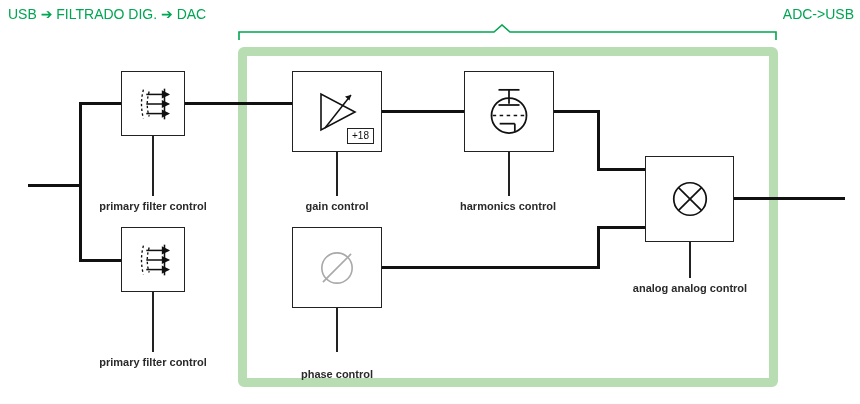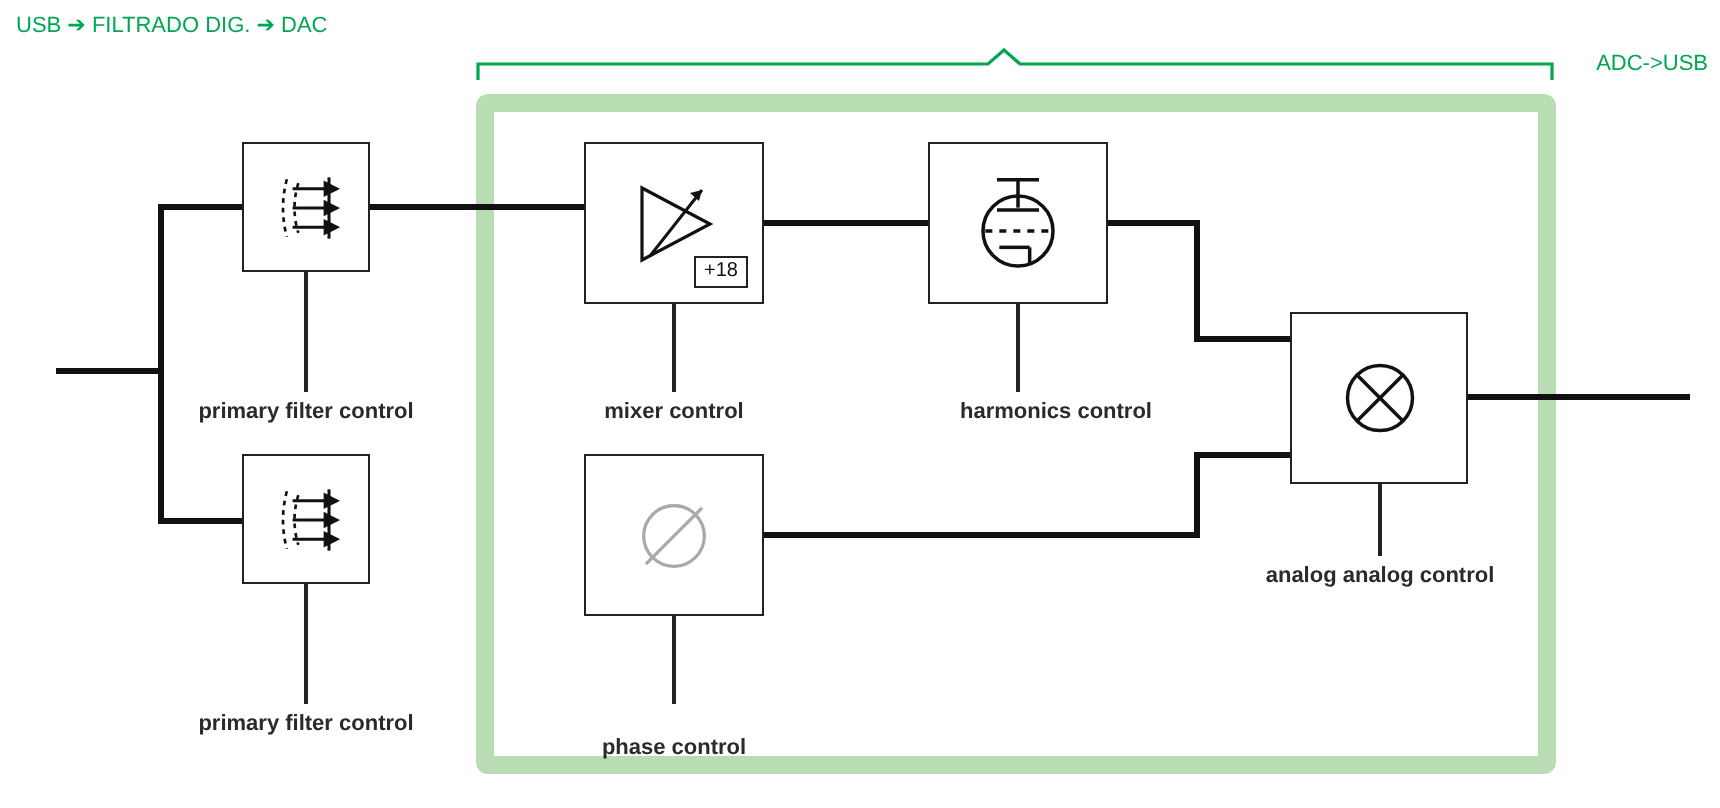--- a/index.html
+++ b/index.html
@@ -5,21 +5,21 @@
   html,body{margin:0;padding:0;background:#fff;}
   #canvas{
     position:relative;
     width:860px;height:404px;
     background:#fff;
     font-family:"Liberation Sans", sans-serif;
     overflow:hidden;
   }
   .top-label{
     position:absolute;top:6px;
-    font-size:11px;
+    font-size:14px;
     color:var(--green-text,#00A651);
     white-space:nowrap;
   }
   .bracket{position:absolute;left:238px;top:24px;}
   .analog-region{
     position:absolute;
     left:238px;top:47px;width:540px;height:340px;
     border:9px solid var(--region-border,#B9DDB2);
     border-radius:6px;
     box-sizing:border-box;
@@ -51,21 +51,21 @@
     white-space:nowrap;
     font-weight:bold;
   }
 </style>
 </head>
 <body>
 
 <div id="canvas">
 
   <div class="top-label" style="left:8px;">USB ➔ FILTRADO DIG. ➔ DAC</div>
-  <div class="top-label" style="right:6px;margin-top:20px;">ADC-&gt;USB</div>
+  <div class="top-label" style="right:6px;">ADC-&gt;USB</div>
 
   <svg class="bracket" width="540" height="18" viewBox="0 0 540 18">
     <path d="M1,16 L1,8 L256,8 L264,1 L272,8 L538,8 L538,16" fill="none" stroke="#00A651" stroke-width="1.6"></path>
   </svg>
 
   <div class="analog-region"></div>
 
   <div class="wire h" style="left:28px;top:184px;width:51px;"></div>
   <div class="wire v" style="left:79px;top:102px;height:160px;"></div>
   <div class="wire h" style="left:79px;top:102px;width:44px;"></div>
@@ -122,34 +122,34 @@
   <div class="blk-label" style="left:153px;top:356px;">primary filter control</div>
 
   <div class="block" style="left:292px;top:71px;width:90px;height:81px;">
     <svg width="60" height="52" viewBox="0 0 60 52">
       <path d="M14,8 L14,44 L48,26 Z" fill="none" stroke="#111" stroke-width="1.6"></path>
       <line x1="18" y1="42" x2="44" y2="9" stroke="#111" stroke-width="1.5"></line>
       <path d="M44,9 l-6,1.5 4.5,4 z" fill="#111"></path>
     </svg>
     <div class="badge">+18</div>
   </div>
-  <div class="blk-label" style="left:337px;top:200px;">mixer control</div>
+  <div class="blk-label" style="left:337px;top:200px;">gain control</div>
 
   <div class="block" style="left:464px;top:71px;width:90px;height:81px;">
     <svg width="56" height="56" viewBox="0 0 48 48">
       <line x1="15" y1="5" x2="33" y2="5" stroke="#111" stroke-width="1.5"></line>
       <line x1="24" y1="5" x2="24" y2="17" stroke="#111" stroke-width="1.5"></line>
       <circle cx="24" cy="27" r="15" fill="none" stroke="#111" stroke-width="1.5"></circle>
       <line x1="15" y1="18" x2="33" y2="18" stroke="#111" stroke-width="1.5"></line>
       <line x1="10" y1="27" x2="38" y2="27" stroke="#111" stroke-width="1.4" stroke-dasharray="3,3"></line>
       <line x1="16" y1="34" x2="29" y2="34" stroke="#111" stroke-width="1.5"></line>
       <line x1="29" y1="34" x2="29" y2="41" stroke="#111" stroke-width="1.5"></line>
     </svg>
   </div>
-  <div class="blk-label" style="left:508px;top:200px;margin-left:20px;">harmonics control</div>
+  <div class="blk-label" style="left:508px;top:200px;">harmonics control</div>
 
   <div class="block" style="left:292px;top:227px;width:90px;height:81px;">
     <svg width="52" height="52" viewBox="0 0 48 48">
       <circle cx="24" cy="24" r="14" fill="none" stroke="#A9A9A9" stroke-width="1.5"></circle>
       <line x1="11" y1="37" x2="37" y2="11" stroke="#A9A9A9" stroke-width="1.5"></line>
     </svg>
   </div>
   <div class="blk-label" style="left:337px;top:368px;">phase control</div>
 
   <div class="block" style="left:645px;top:156px;width:89px;height:86px;">

